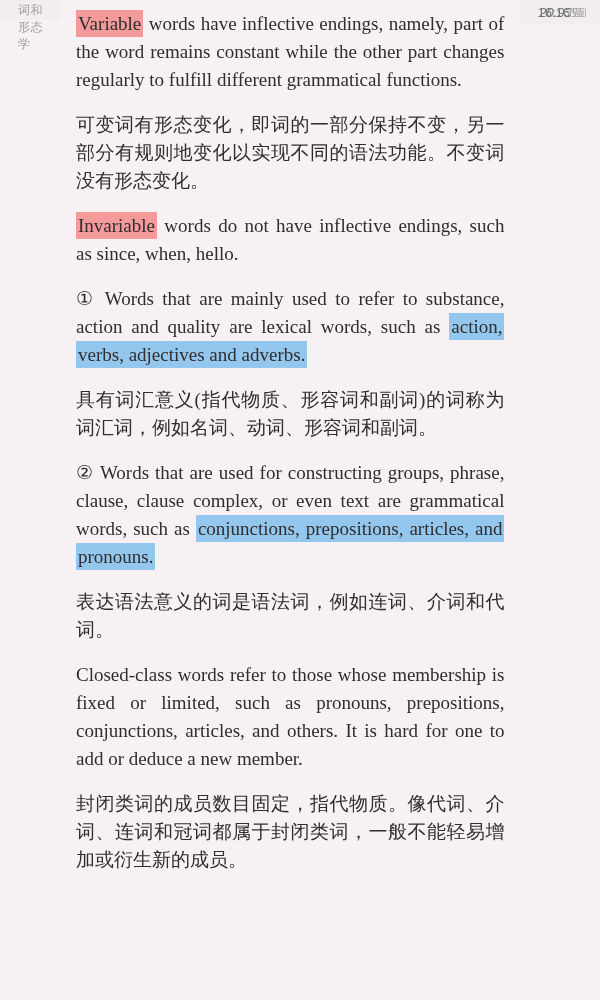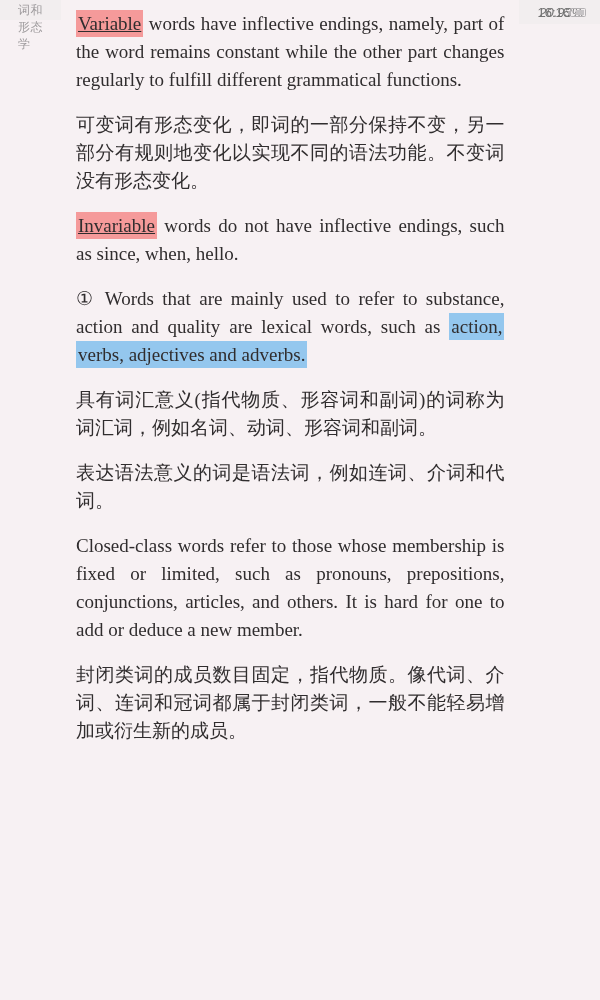--- a/index.html
+++ b/index.html
@@ -39,21 +39,21 @@
     font-size:19px;
     line-height:28px;
     text-align:justify;
   }
   .para{margin:0 0 17px 0;}
   .hl{
     padding:3px 2px;
     -webkit-box-decoration-break:clone;
     box-decoration-break:clone;
   }
-  .hl.pink{background:var(--pink);text-decoration:underline;}
+  .hl.pink{background:var(--pink);}
   .hl.blue{background:var(--blue);}
   .status-bar{
     height:24px;flex:0 0 24px;
     background:var(--bar-bg);
     display:flex;align-items:center;
     font-family:"Liberation Sans","DejaVu Sans",sans-serif;
     font-size:13px;color:#737373;
     padding:0 14px 0 18px;
     position:relative;
   }
@@ -87,20 +87,21 @@
   <div class="chapter-header">
     <span>第3章　词和形态学</span>
   </div>
 
   <div class="content">
       <p class="para"><span class="hl pink">Variable</span><span> words have inflective endings, namely, part of the word remains constant while the other part changes regularly to fulfill different grammatical functions.</span></p>
       <p class="para"><span>可变词有形态变化，即词的一部分保持不变，另一部分有规则地变化以实现不同的语法功能。不变词没有形态变化。</span></p>
       <p class="para"><span class="hl pink">Invariable</span><span> words do not have inflective endings, such as since, when, hello.</span></p>
       <p class="para"><span>① Words that are mainly used to refer to substance, action and quality are lexical words, such as </span><span class="hl blue">action, verbs, adjectives and adverbs.</span></p>
       <p class="para"><span>具有词汇意义(指代物质、形容词和副词)的词称为词汇词，例如名词、动词、形容词和副词。</span></p>
+      <p class="para"><span>② Words that are used for constructing groups, phrase, clause, clause complex, or even text are grammatical words, such as </span><span class="hl blue">conjunctions, prepositions, articles, and pronouns.</span></p>
       <p class="para"><span>表达语法意义的词是语法词，例如连词、介词和代词。</span></p>
       <p class="para"><span>Closed-class words refer to those whose membership is fixed or limited, such as pronouns, prepositions, conjunctions, articles, and others. It is hard for one to add or deduce a new member.</span></p>
       <p class="para"><span>封闭类词的成员数目固定，指代物质。像代词、介词、连词和冠词都属于封闭类词，一般不能轻易增加或衍生新的成员。</span></p>
     </div>
 
   <div class="status-bar">
     <span class="sb-left">16:16</span>
     <span class="sb-center">20.93%</span>
     <span class="sb-right">
       <span class="battery">

